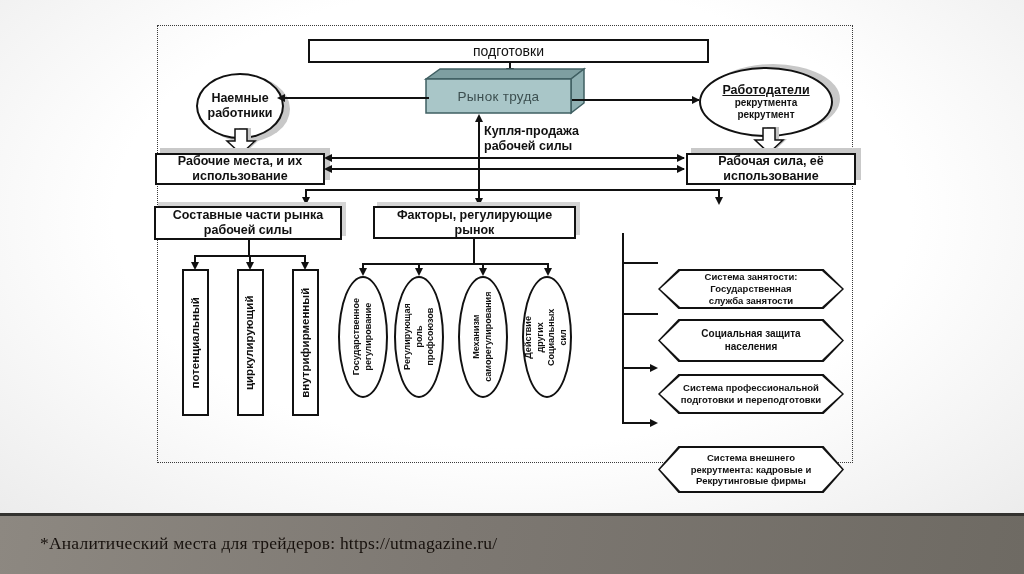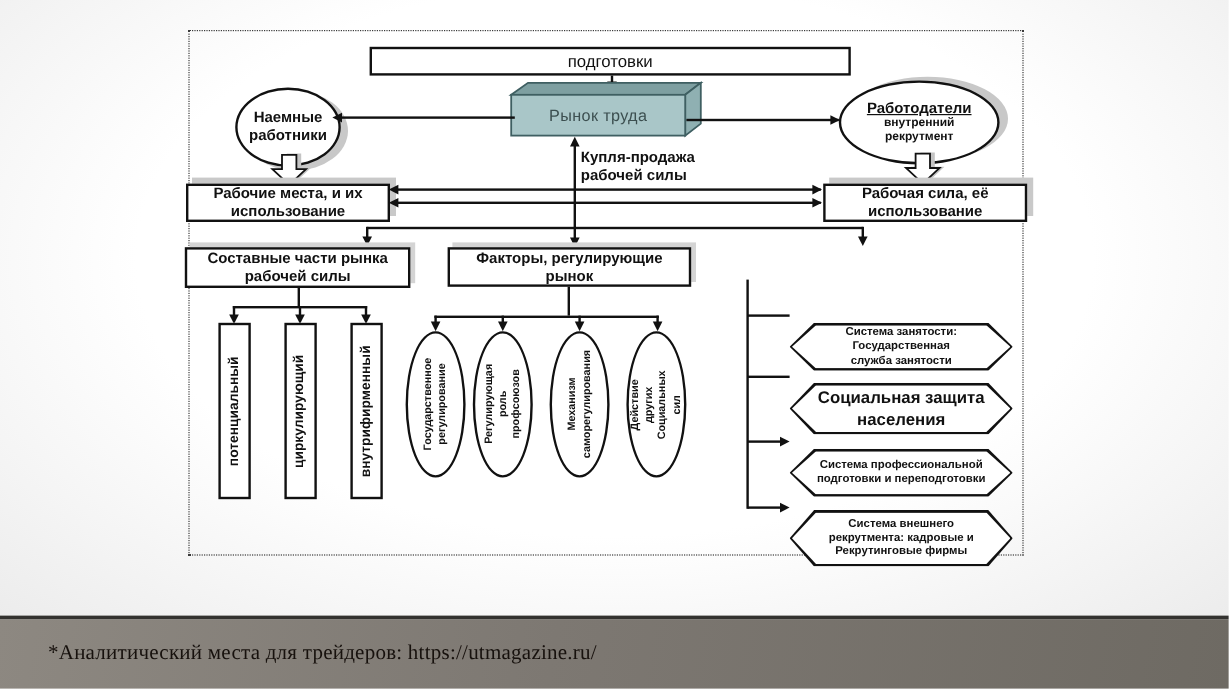--- a/index.html
+++ b/index.html
@@ -74,21 +74,21 @@
       </svg>
       <div class="cube-label">Рынок труда</div>
 
       <div class="ell" style="left:38px; top:47px; width:88px; height:66px; box-shadow:6px 3px 0 #c8c8c8; font-weight:bold; font-size:12.5px; line-height:1.2; white-space:pre-line;">Наемные
 работники</div>
       <div class="hline" style="left:126px; top:71px; width:145px;"></div>
       <div class="arr left" style="left:119px; top:68px;"></div>
 
       <div class="ell" style="left:541px; top:41px; width:134px; height:70px; box-shadow:7px -3px 0 #c8c8c8;">
         <div style="font-weight:bold; font-size:12.5px; text-decoration:underline;">Работодатели</div>
-        <div style="font-weight:bold; font-size:10px; line-height:1.25; white-space:pre-line;">внутренний
+        <div style="font-weight:bold; font-size:10px; line-height:1.25; white-space:pre-line;">рекрутмента
 рекрутмент</div>
       </div>
       <div class="hline" style="left:414px; top:73px; width:127px;"></div>
       <div class="arr right" style="left:534px; top:70px;"></div>
 
       <div style="position:absolute; left:326px; top:98px; width:160px; text-align:left; font-weight:bold; font-size:12.5px; line-height:1.2; white-space:pre-line; color:#111;">Купля-продажа
 рабочей силы</div>
 
       <svg style="left:67px; top:103px;" width="32" height="26" viewBox="0 0 32 26">
         <polygon points="10,0 22,0 22,12 30,12 16,25 2,12 10,12" fill="#c4c4c4" transform="translate(4,-1)"></polygon>
@@ -182,29 +182,29 @@
       <div class="arr right" style="left:492px; top:393px;"></div>
 
       <div class="hex" style="top:217px; height:40px;">
         <div class="inner"></div>
         <div class="lbl">Система занятости:
 Государственная
 служба занятости</div>
       </div>
       <div class="hex" style="top:267px; height:43px;">
         <div class="inner"></div>
-        <div class="lbl" style="font-size:14px;">Социальная защита
+        <div class="lbl" style="font-size:10px;">Социальная защита
 населения</div>
       </div>
       <div class="hex" style="top:322px; height:40px;">
         <div class="inner"></div>
         <div class="lbl">Система профессиональной
 подготовки и переподготовки</div>
       </div>
-      <div class="hex" style="top:373px; height:47px;">
+      <div class="hex" style="top:394px; height:47px;">
         <div class="inner"></div>
         <div class="lbl">Система внешнего
 рекрутмента: кадровые и
 Рекрутинговые фирмы</div>
       </div>
 
     </div>
   </div>
 
   <div class="wall">

